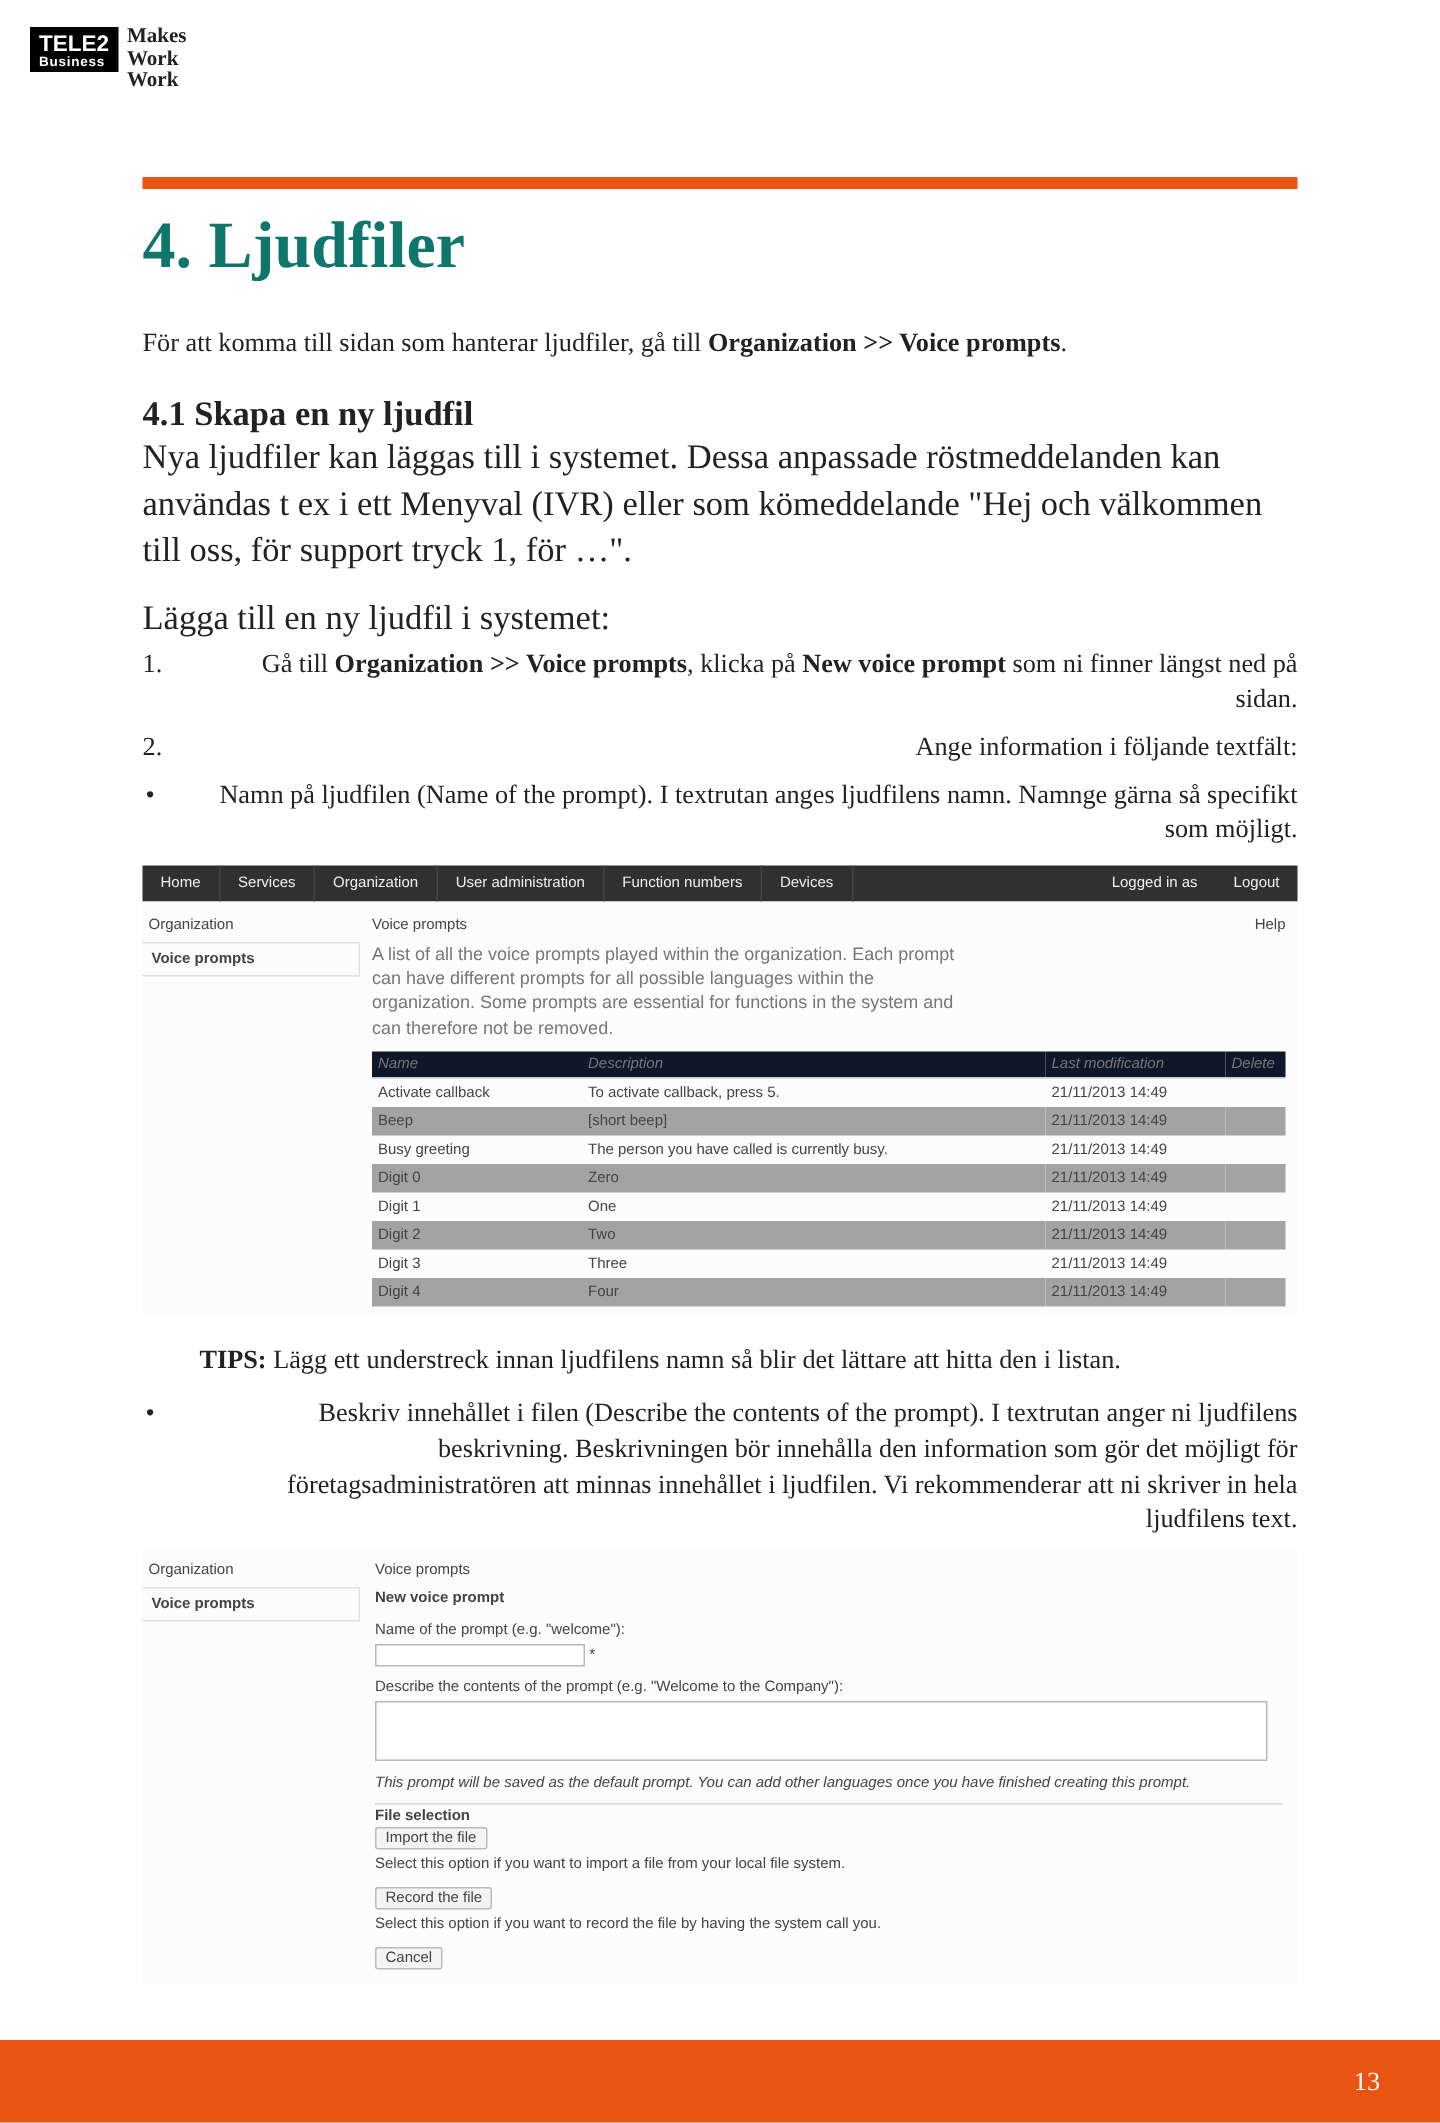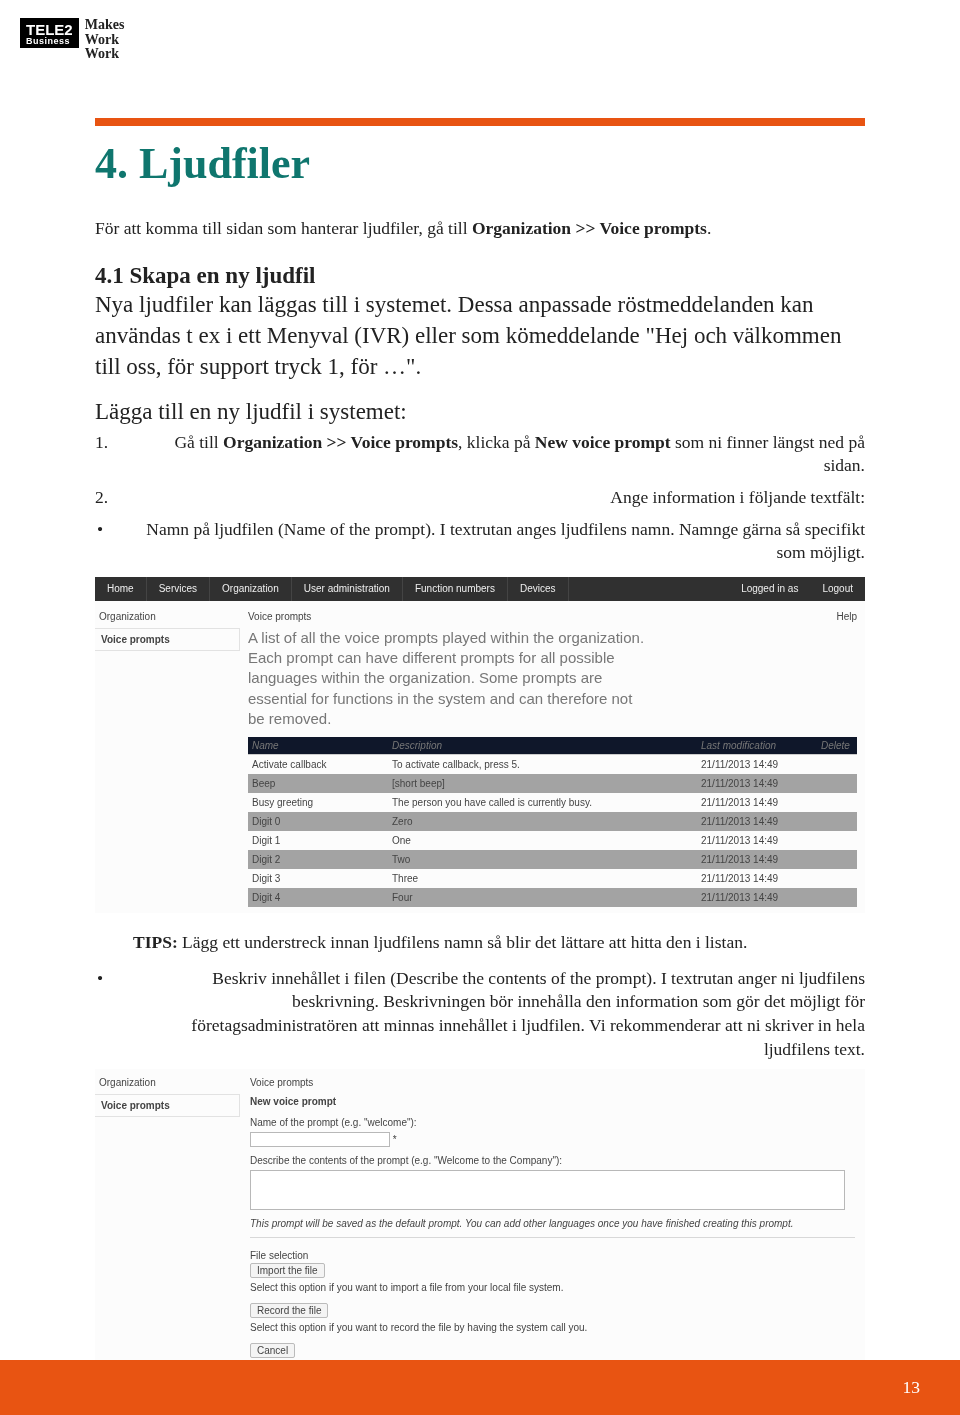--- a/index.html
+++ b/index.html
@@ -88,21 +88,21 @@
     padding-top: 10px;
   }
   .shot1 .sidebar .label { padding: 0 0 6px 4px; }
   .shot1 .sidebar .item {
     border: 1px solid #e2e2e2; border-left: none;
     padding: 5px 6px; font-weight: bold;
   }
   .shot1 .main { flex: 1; padding: 10px 8px 6px 8px; }
   .shot1 .main .hdr { display:flex; font-size:10px; color:#444; }
   .shot1 .main .hdr .right { margin-left:auto; }
-  .shot1 .main .desc { font-size: 15px; color: #777; line-height:1.35; margin: 6px 0 8px 0; max-width: 400px;}
+  .shot1 .main .desc { font-size: 12px; color: #777; line-height:1.35; margin: 6px 0 8px 0; max-width: 400px;}
   .shot1 table { width: 100%; border-collapse: collapse; font-size: 10px; }
   .shot1 th {
     text-align: left; font-style: italic; font-weight: normal;
     color: #777; border-bottom: 1px solid #ccc; padding: 3px 4px;
     background: #0f172a;
   }
   .shot1 td { padding: 4px 4px; color: #444; }
   .shot1 tr.even td { background: #a3a3a3; }
 
   .tips { font-size: 17.5px; line-height: 1.35; margin-left: 38px; margin-bottom: 12px;}
@@ -137,21 +137,21 @@
     width: 595px; height: 40px; font-size:10px;
     border: 1px solid #b8b8b8; resize:none; background:#fff;
   }
   .shot2 .note { font-style: italic; margin: 6px 0 8px 0; }
   .shot2 .btn {
     display:inline-block; font-size:10px;
     background: #f4f4f4; border:1px solid #bbb;
     padding: 1px 6px; border-radius:2px; margin: 2px 0;
   }
   .shot2 .hint { margin: 2px 0 8px 0; }
-  .shot2 .section-head { font-weight: normal; border-top:1px solid #d8d8d8; padding-top:12px; margin-top:4px;}
+  .shot2 .section-head { font-weight: bold; border-top:1px solid #d8d8d8; padding-top:2px; margin-top:4px;}
 
   .footer {
     position: absolute;
     left: 0; bottom: 0;
     width: 960px; height: 55px;
     background: #e85412;
     color: #fff;
     font-size: 17.5px;
     display: flex; align-items: center;
     padding: 0 40px 0 40px;

